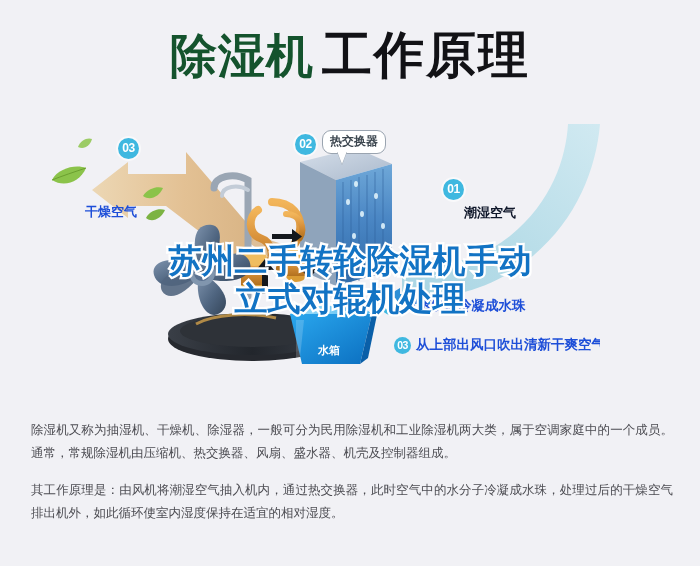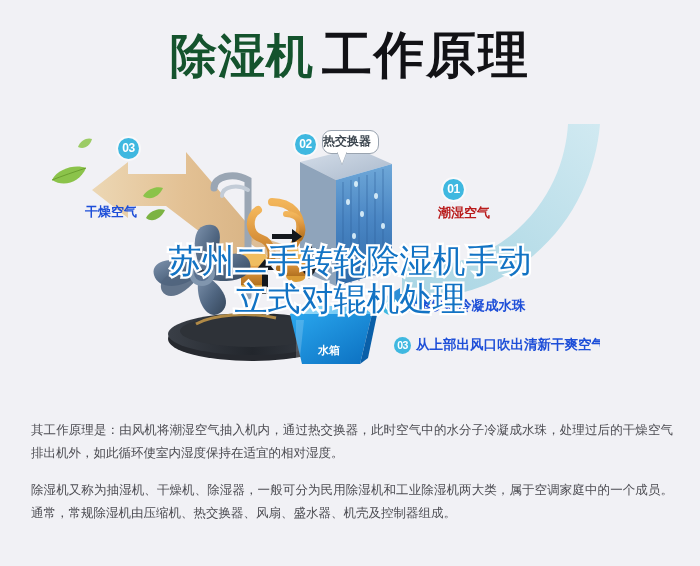--- a/index.html
+++ b/index.html
@@ -47,28 +47,28 @@
   .badge-03a{left:118px;top:20px;}
   .badge-02a{left:295px;top:16px;}
   .badge-01a{left:443px;top:61px;}
 
   .dlabel{
     position:absolute;color:#3b4550;font-weight:bold;
     font-size:13px;white-space:nowrap;
     font-family:"DejaVu Sans","Liberation Sans",sans-serif;
   }
   .lbl-dry{left:85px;top:85px;color:#1d4ed8;}
-  .lbl-wet{left:438px;top:86px;color:#b91c1c;}
+  .lbl-wet{left:464px;top:86px;color:#0f172a;}
   .lbl-tank{left:318px;top:225px;color:#ffffff;font-size:11px;}
 
   
   .callout{
     position:absolute;left:322px;top:12px;
     background:#ffffff;border:1.5px solid #9aa4b0;
-    border-radius:9px;padding:2px 7px 3px 0;
+    border-radius:9px;padding:2px 7px 3px 7px;
     font-size:12px;font-weight:bold;color:#3c464f;
     font-family:"DejaVu Sans","Liberation Sans",sans-serif;
     white-space:nowrap;
   }
   .callout-tail{
     position:absolute;left:337px;top:33px;
     width:0;height:0;
     border-left:5px solid transparent;
     border-right:5px solid transparent;
     border-top:13px solid #ffffff;
@@ -92,21 +92,21 @@
   .capbadge-03{left:394px;top:219px;}
 
   
   .overlay{
     position:absolute;left:0;top:242px;width:700px;
     text-align:center;z-index:40;pointer-events:none;
   }
   .ov-line{
     display:block;
     font-family:"DejaVu Sans","Liberation Sans",sans-serif;
-    font-weight:normal;
+    font-weight:bold;
     font-size:33px;
     line-height:38px;
     color:#1273c4;
     letter-spacing:0px;
     -webkit-text-stroke:4.5px #ffffff;
     paint-order:stroke fill;
     text-shadow:
       0 0 1px #ffffff,
       1px 1px 0 rgba(255,255,255,.9);
   }
@@ -300,17 +300,17 @@
     <div class="capbadge capbadge-03">03</div>
     <div class="cap cap-03">从上部出风口吹出清新干爽空气</div>
   </div>
 
   <div class="overlay">
     <span class="ov-line">苏州二手转轮除湿机手动</span>
     <span class="ov-line">立式对辊机处理</span>
   </div>
 
   <div class="body-text">
+    <p class="para">除湿机又称为抽湿机、干燥机、除湿器，一般可分为民用除湿机和工业除湿机两大类，属于空调家庭中的一个成员。通常，常规除湿机由压缩机、热交换器、风扇、盛水器、机壳及控制器组成。</p>
     <p class="para">其工作原理是：由风机将潮湿空气抽入机内，通过热交换器，此时空气中的水分子冷凝成水珠，处理过后的干燥空气排出机外，如此循环使室内湿度保持在适宜的相对湿度。</p>
-    <p class="para">除湿机又称为抽湿机、干燥机、除湿器，一般可分为民用除湿机和工业除湿机两大类，属于空调家庭中的一个成员。通常，常规除湿机由压缩机、热交换器、风扇、盛水器、机壳及控制器组成。</p>
   </div>
 
 </div>
 
 </body></html>

